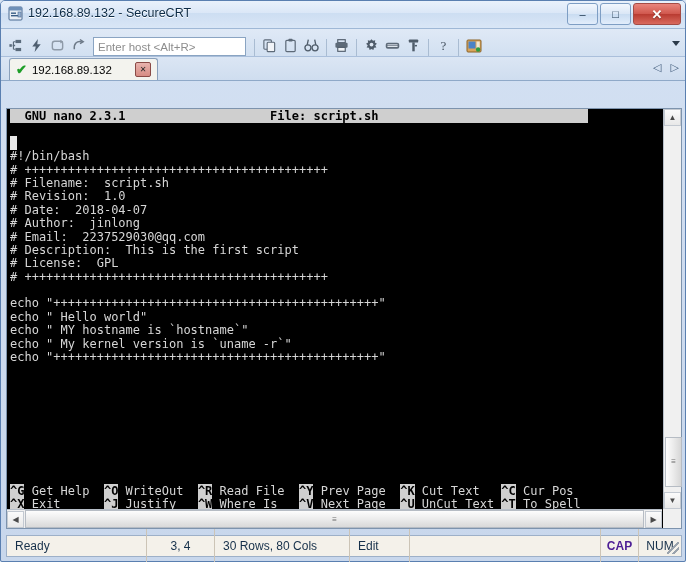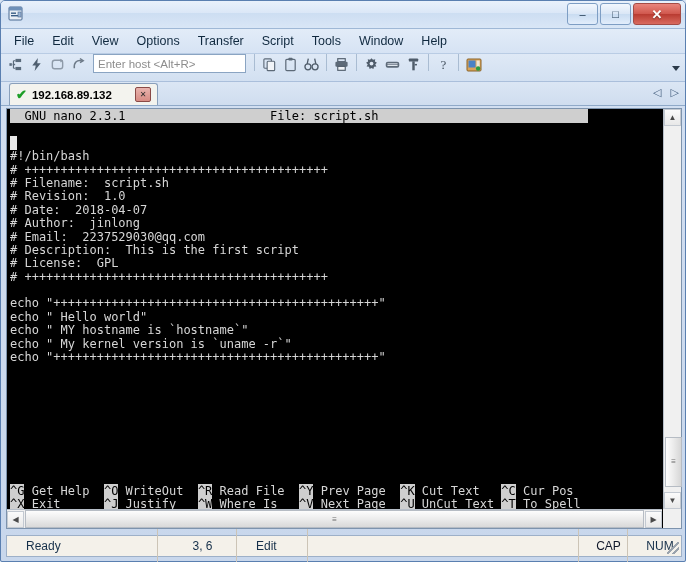--- a/index.html
+++ b/index.html
@@ -27,21 +27,21 @@
   .wglyph{font-size:11px;color:#173048;line-height:1;}
   .wglyph.x{color:#ffffff;font-weight:bold;font-size:13px;text-shadow:0 1px 1px #7a2b22;}
 
   
   .menubar{height:24px;display:flex;align-items:center;padding:0 4px;
            background:linear-gradient(180deg,#e2ecf8 0%,#d6e3f4 100%);
            border-bottom:1px solid #b9cce4;}
   .menuitem{padding:3px 9px;font-size:12.5px;color:#10293f;border-radius:2px;}
 
   
-  .toolbar{height:27px;display:flex;align-items:flex-start;padding:0 4px;
+  .toolbar{height:27px;display:flex;align-items:flex-end;padding:0 4px;
            background:linear-gradient(180deg,#dfe9f6 0%,#d2e0f1 100%);
            border-bottom:1px solid #aabfdb;position:relative;}
   .tbtn{width:21px;height:21px;display:flex;align-items:center;justify-content:center;
         color:#3b4a58;}
   .tsep{width:1px;height:17px;background:#a9bcd2;margin:0 4px;}
   .hostbox{width:143px;height:17px;background:#ffffff;border:1px solid #8aa4c2;
            display:flex;align-items:center;padding:0 4px;margin:0 4px;}
   .hostbox span{font-size:11.5px;color:#8d8d8d;}
   .tb-overflow{position:absolute;right:5px;top:12px;width:0;height:0;
                border-left:4px solid transparent;border-right:4px solid transparent;
@@ -49,37 +49,37 @@
 
   
   .tabbar{height:23px;position:relative;
           background:linear-gradient(180deg,#dbe6f4 0%,#cfddef 100%);
           border-bottom:1px solid #8fa9c8;}
   .tab{position:absolute;left:8px;top:1px;height:21px;
        background:#f3f3ee;border:1px solid #8aa0bb;border-bottom:none;
        border-radius:3px 3px 0 0;display:flex;align-items:center;padding:0 6px;gap:5px;
        min-width:135px;}
   .tab-check{color:#1d9e27;font-size:13px;font-weight:bold;line-height:1;}
-  .tab-label{font-size:11.5px;font-weight:bold;color:#000000;}
+  .tab-label{font-size:11.5px;font-weight:normal;color:#000000;}
   .tab-close{width:14px;height:13px;border:1px solid #8a4a46;border-radius:2px;
              background:linear-gradient(180deg,#e8b3ad 0%,#d78c84 100%);
              display:flex;align-items:center;justify-content:center;
              font-size:8px;color:#2b2b2b;margin-left:auto;}
   .tabnav{position:absolute;right:6px;top:4px;display:flex;gap:9px;color:#3f5a7a;font-size:11px;}
 
   
   .termwrap{position:absolute;left:5px;top:107px;width:676px;height:421px;
             background:#000000;border:1px solid #7d93ad;box-sizing:border-box;}
   .termscreen{position:absolute;left:0;top:0;width:655px;height:400px;
               background:#000000;overflow:hidden;
               font-family:"DejaVu Sans Mono","Liberation Mono",monospace;
               font-size:12px;line-height:13.4px;color:#d6d6d6;
               padding:1px 0 0 3px;box-sizing:border-box;white-space:pre;}
   .trow{height:13.4px;white-space:pre;}
-  .inv{background:#cfcfcf;color:#000000;}
+  .inv{background:#cfcfcf;color:#000000;font-weight:bold;}
   .cursor{background:#e8e8e8;color:#000000;}
 
   
   .vsb{position:absolute;right:0;top:0;width:18px;height:400px;
        background:#f0f0f0;border-left:1px solid #b7bfc9;box-sizing:border-box;}
   .sbbtn{height:17px;display:flex;align-items:center;justify-content:center;
          background:linear-gradient(180deg,#fbfbfb 0%,#e8e8e8 100%);
          border:1px solid #c3c9d1;box-sizing:border-box;color:#4a4a4a;font-size:8px;}
   .vthumb{position:absolute;left:1px;width:15px;height:48px;bottom:22px;
           background:linear-gradient(90deg,#fdfdfd 0%,#ebebeb 50%,#d6d6d6 100%);
@@ -96,65 +96,55 @@
           background:linear-gradient(180deg,#fdfdfd 0%,#ececec 50%,#d9d9d9 100%);
           border:1px solid #b6bcc4;display:flex;align-items:center;justify-content:center;
           color:#6b6b6b;font-size:8px;}
   .corner{position:absolute;right:0;bottom:0;width:18px;height:19px;background:#f0f0f0;}
 
   
   .statusbar{position:absolute;left:5px;bottom:4px;width:676px;height:22px;
              background:#f4f1ea;border:1px solid #9db0c8;box-sizing:border-box;
              display:flex;align-items:center;font-size:12px;color:#16304a;}
   .scell{height:100%;display:flex;align-items:center;padding:17px 8px;
-         border-right:1px solid #ccc4b6;box-sizing:border-box;white-space:nowrap;margin-left:11px;}
+         border-right:1px solid #ccc4b6;box-sizing:border-box;white-space:nowrap;}
   .scell.last{border-right:none;}
-  .dim{color:#0f172a;}
+  .dim{color:#4c1d95;font-weight:bold;}
   .grip{position:absolute;right:2px;bottom:2px;width:12px;height:12px;
         background:
           linear-gradient(135deg,transparent 45%,#9aa3ad 45%,#9aa3ad 55%,transparent 55%) ,
           linear-gradient(135deg,transparent 70%,#9aa3ad 70%,#9aa3ad 80%,transparent 80%);}
 </style>
 </head>
 <body>
 
 <div class="window">
 
   <div class="titlebar">
     <svg class="tb-icon" viewBox="0 0 16 16">
       <rect x="1" y="1" width="13" height="13" rx="1" fill="#e9eef5" stroke="#4a6a92"></rect>
       <rect x="1" y="1" width="13" height="3.5" fill="#6f90b8"></rect>
       <rect x="3" y="6.5" width="5" height="1.4" fill="#3a5e86"></rect>
       <rect x="3" y="9" width="7" height="1.4" fill="#3a5e86"></rect>
       <rect x="10" y="6" width="3" height="5" fill="#9ab4d3" stroke="#4a6a92" stroke-width="0.6"></rect>
     </svg>
+    <div class="tb-title">192.168.89.132 - SecureCRT</div>
     <div class="winbtns">
       <div class="wbtn">
         <span class="wglyph">–</span>
       </div>
       <div class="wbtn">
         <span class="wglyph">□</span>
       </div>
       <div class="wbtn close">
         <span class="wglyph x">✕</span>
       </div>
     </div>
   </div>
 
-  <div class="menubar">
-    <div class="menuitem">File</div>
-    <div class="menuitem">Edit</div>
-    <div class="menuitem">View</div>
-    <div class="menuitem">Options</div>
-    <div class="menuitem">Transfer</div>
-    <div class="menuitem">Script</div>
-    <div class="menuitem">Tools</div>
-    <div class="menuitem">Window</div>
-    <div class="menuitem">Help</div>
-  </div>
 
   <div class="toolbar">
     <div class="tbtn">
       <svg width="15" height="15" viewBox="0 0 16 16">
           <rect x="8" y="2" width="6" height="3.4" fill="#5a6b7c"></rect>
           <rect x="8" y="10.6" width="6" height="3.4" fill="#5a6b7c"></rect>
           <rect x="5" y="7.2" width="2.6" height="1.6" fill="#5a6b7c"></rect>
           <path d="M5.8 4 L5.8 12" stroke="#5a6b7c" stroke-width="1.2"></path>
           <path d="M5.8 4 H8 M5.8 12 H8" stroke="#5a6b7c" stroke-width="1.2"></path>
           <rect x="1.5" y="6.6" width="2.6" height="2.8" fill="#5a6b7c"></rect>
@@ -283,21 +273,22 @@
       </div>
       <div class="hbtn">
         <span>▶</span>
       </div>
     </div>
     <div class="corner"></div>
   </div>
 
   <div class="statusbar">
     <div class="scell" style="width:140px;">Ready</div>
-    <div class="scell" style="width:68px;justify-content:center;">3,  6</div>
+    <div class="scell" style="width:68px;justify-content:center;">3,  4</div>
+    <div class="scell" style="width:135px;">30 Rows, 80 Cols</div>
     <div class="scell" style="width:60px;">Edit</div>
     <div class="scell" style="flex:1;"></div>
     <div class="scell dim" style="width:38px;justify-content:center;">CAP</div>
     <div class="scell last" style="width:42px;justify-content:center;">NUM</div>
     <div class="grip"></div>
   </div>
 
 </div>
 
 </body></html>

